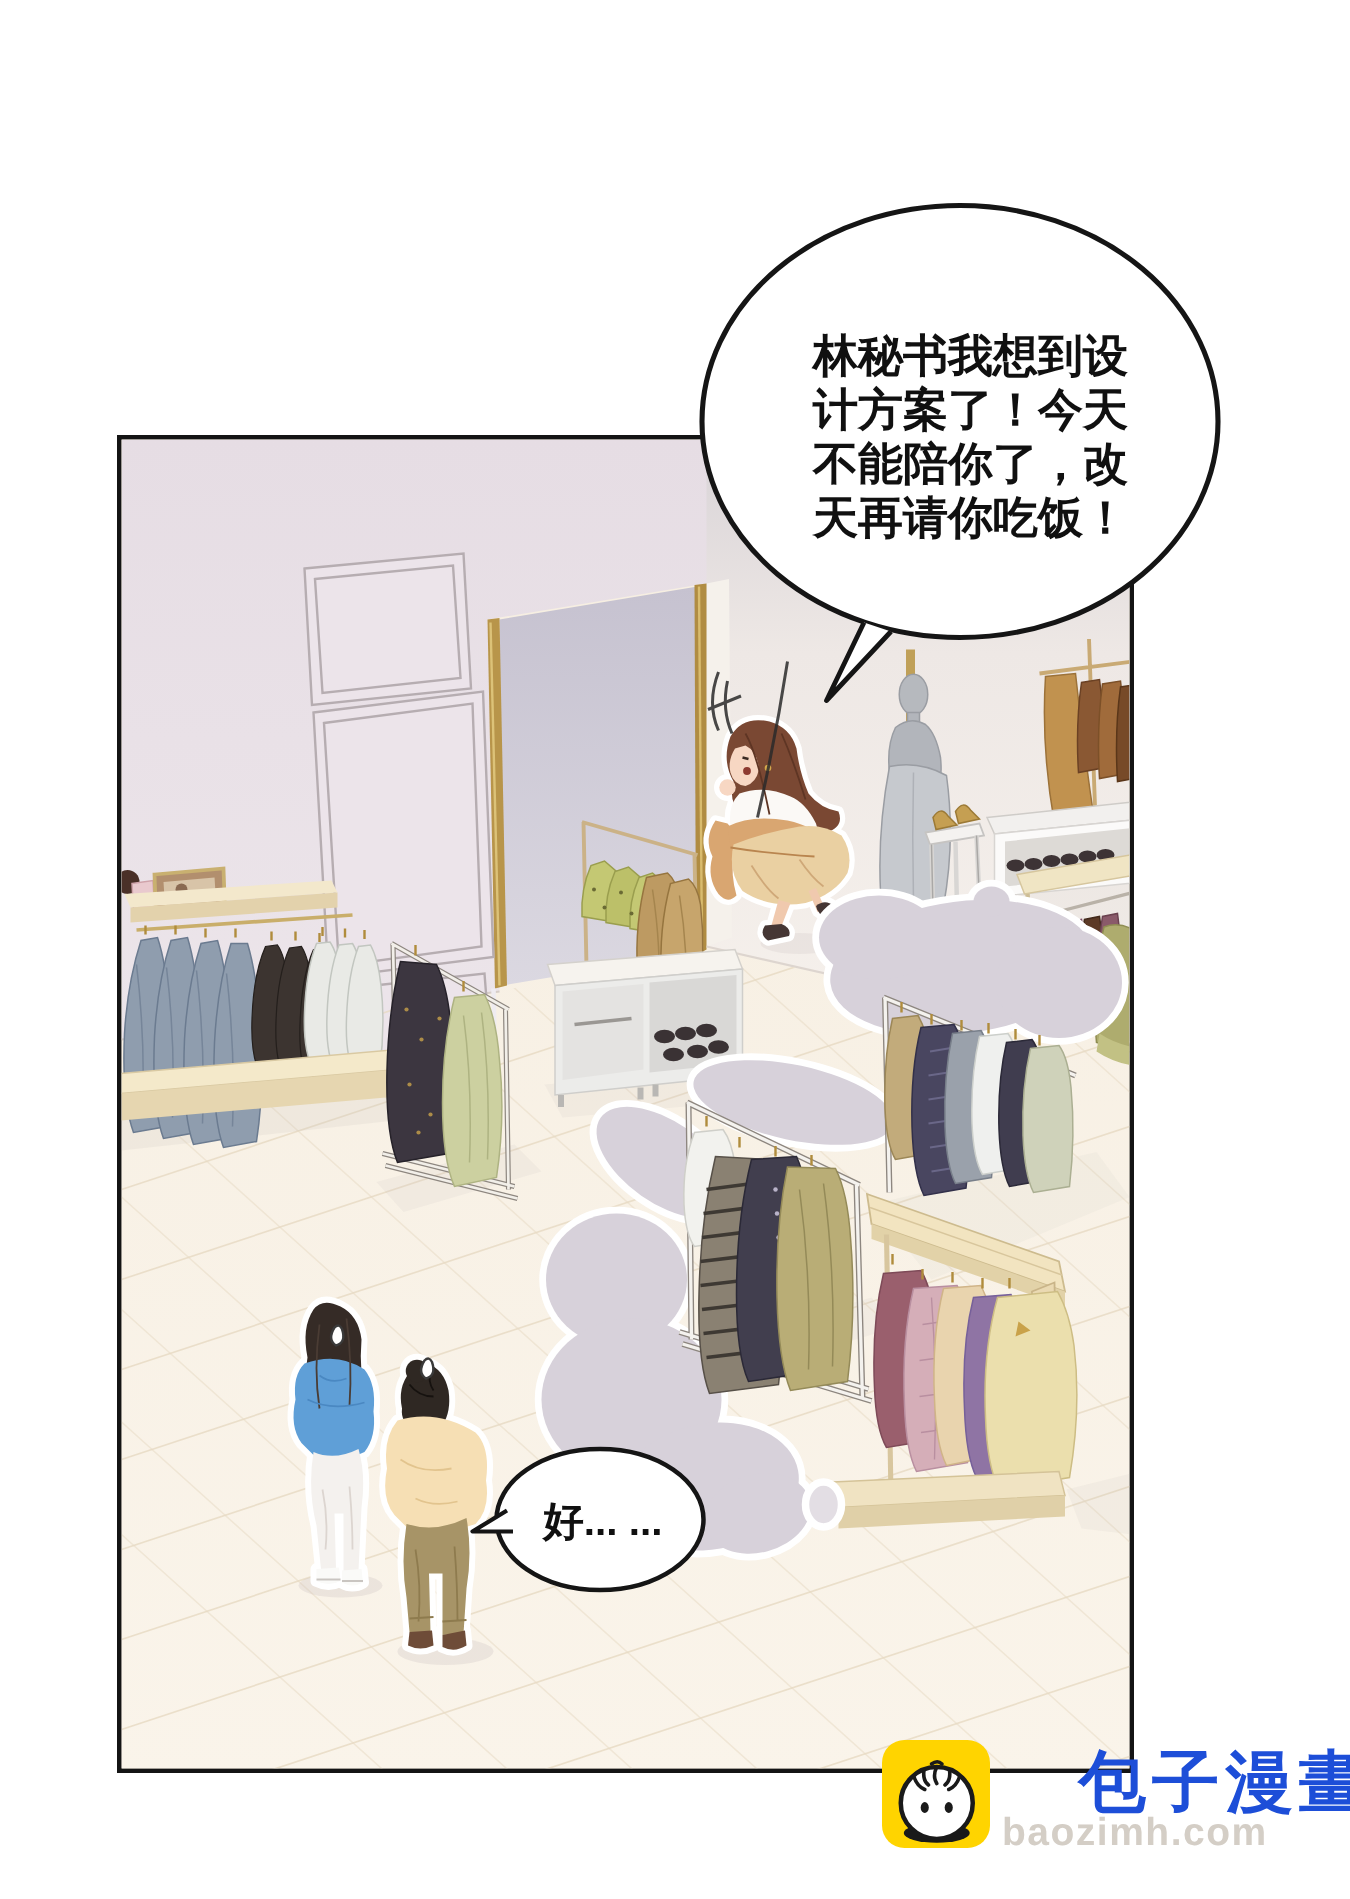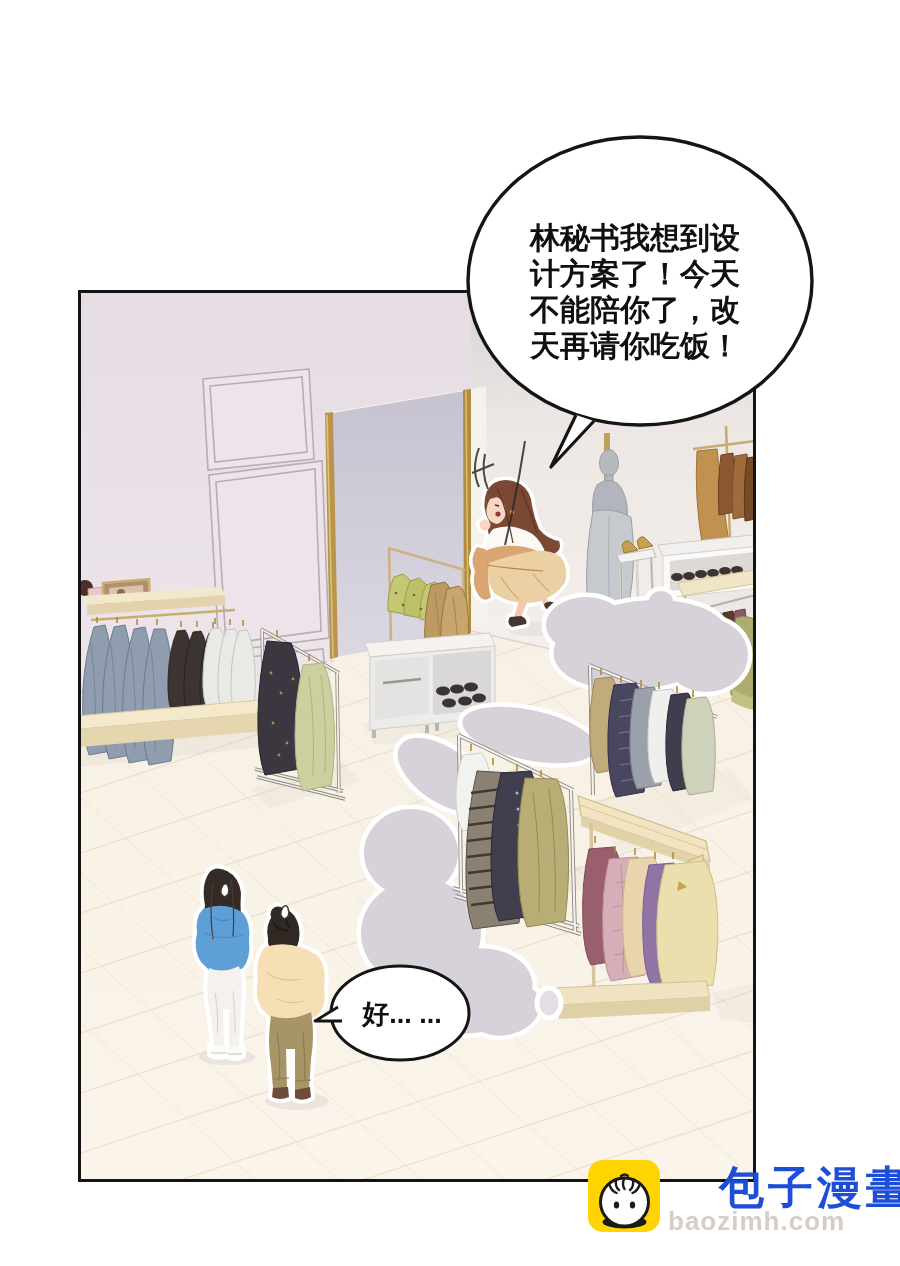--- a/index.html
+++ b/index.html
@@ -5,21 +5,21 @@
   html,body{margin:0;padding:0;background:#ffffff;}
   .stage{position:relative;width:900px;height:1266px;margin:0 auto;background:#ffffff;overflow:hidden;
          font-family:"Liberation Sans","DejaVu Sans",sans-serif;}
   .panel{position:absolute;left:78px;top:290px;width:678px;height:892px;
          border:3px solid #141414;box-sizing:border-box;background:#f8f1e6;overflow:hidden;}
   .panel svg{display:block;}
   .bubble-layer{position:absolute;pointer-events:none;}
   .bubble-text-main{
     position:absolute;left:530px;top:220px;width:222px;height:150px;
     font-size:30px;line-height:36px;font-weight:600;color:#101010;
-    white-space:pre-line;text-align:left;letter-spacing:0px;}
+    white-space:pre-line;text-align:right;letter-spacing:0px;}
   .bubble-text-reply{
     position:absolute;left:342px;top:997px;width:120px;height:36px;
     font-size:27px;line-height:34px;font-weight:600;color:#101010;
     white-space:pre;text-align:center;}
   .watermark{position:absolute;left:586px;top:1158px;width:314px;height:100px;}
   .wm-icon{position:absolute;left:2px;top:2px;width:72px;height:72px;}
   .wm-brand{position:absolute;left:86px;top:0px;width:228px;
     font-size:45px;font-weight:700;letter-spacing:4px;color:#1d4ed8;margin-left:47px;}
   .wm-domain{position:absolute;left:82px;top:48px;width:232px;
     font-size:26px;font-weight:700;letter-spacing:1px;color:#d4cec6;}

